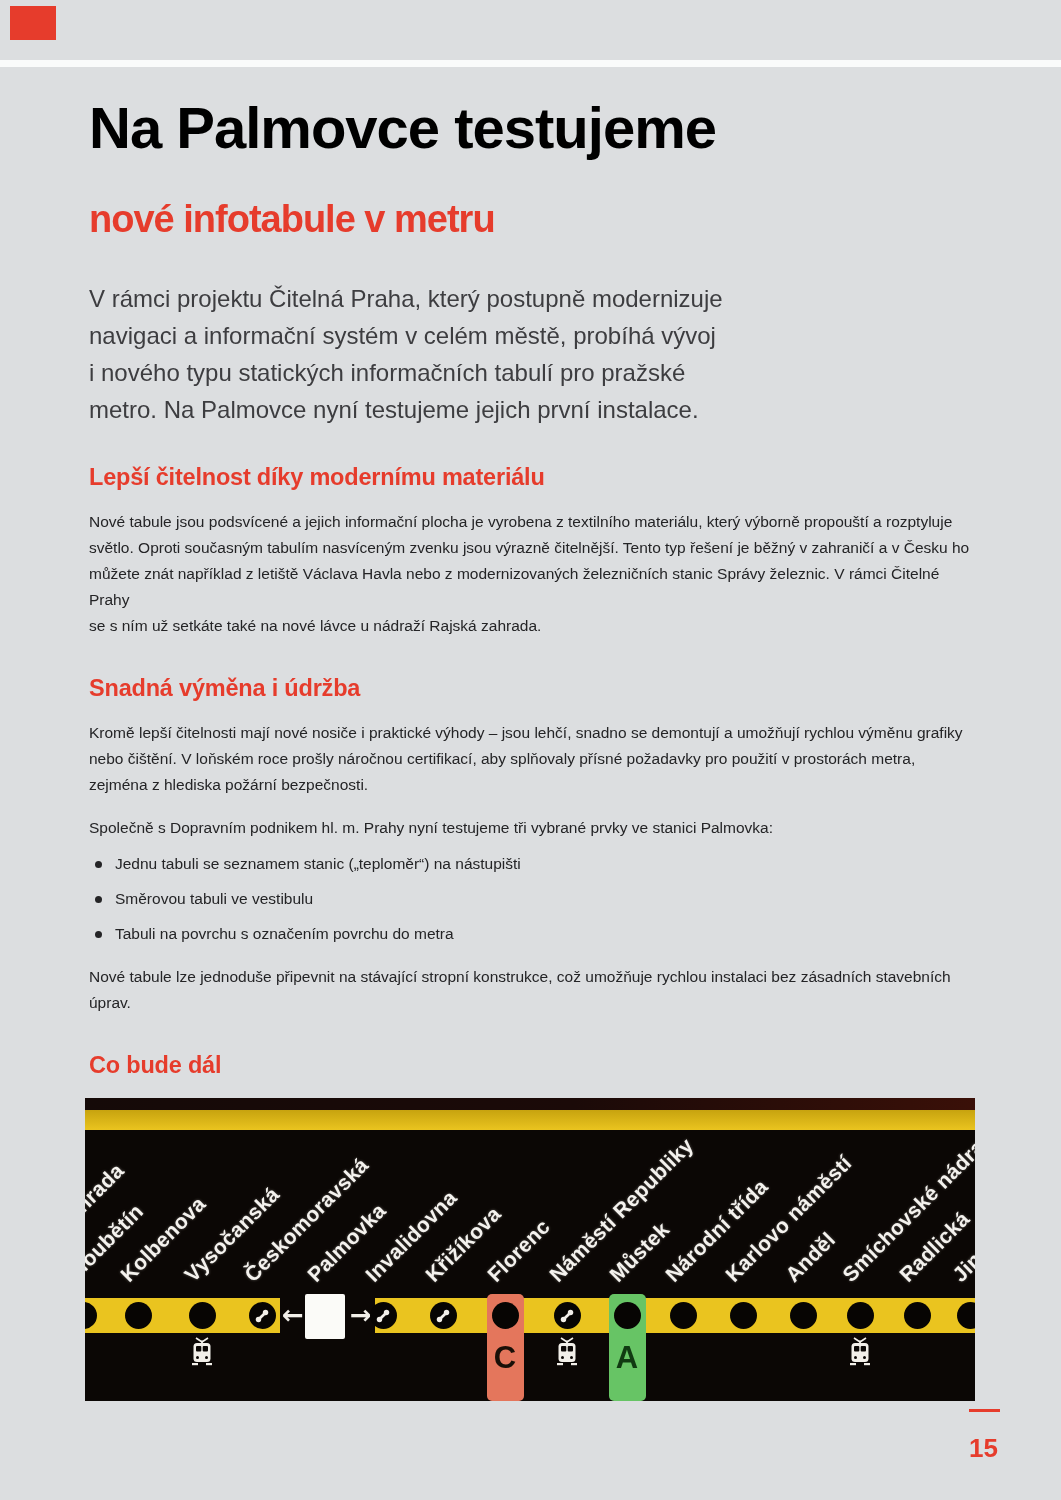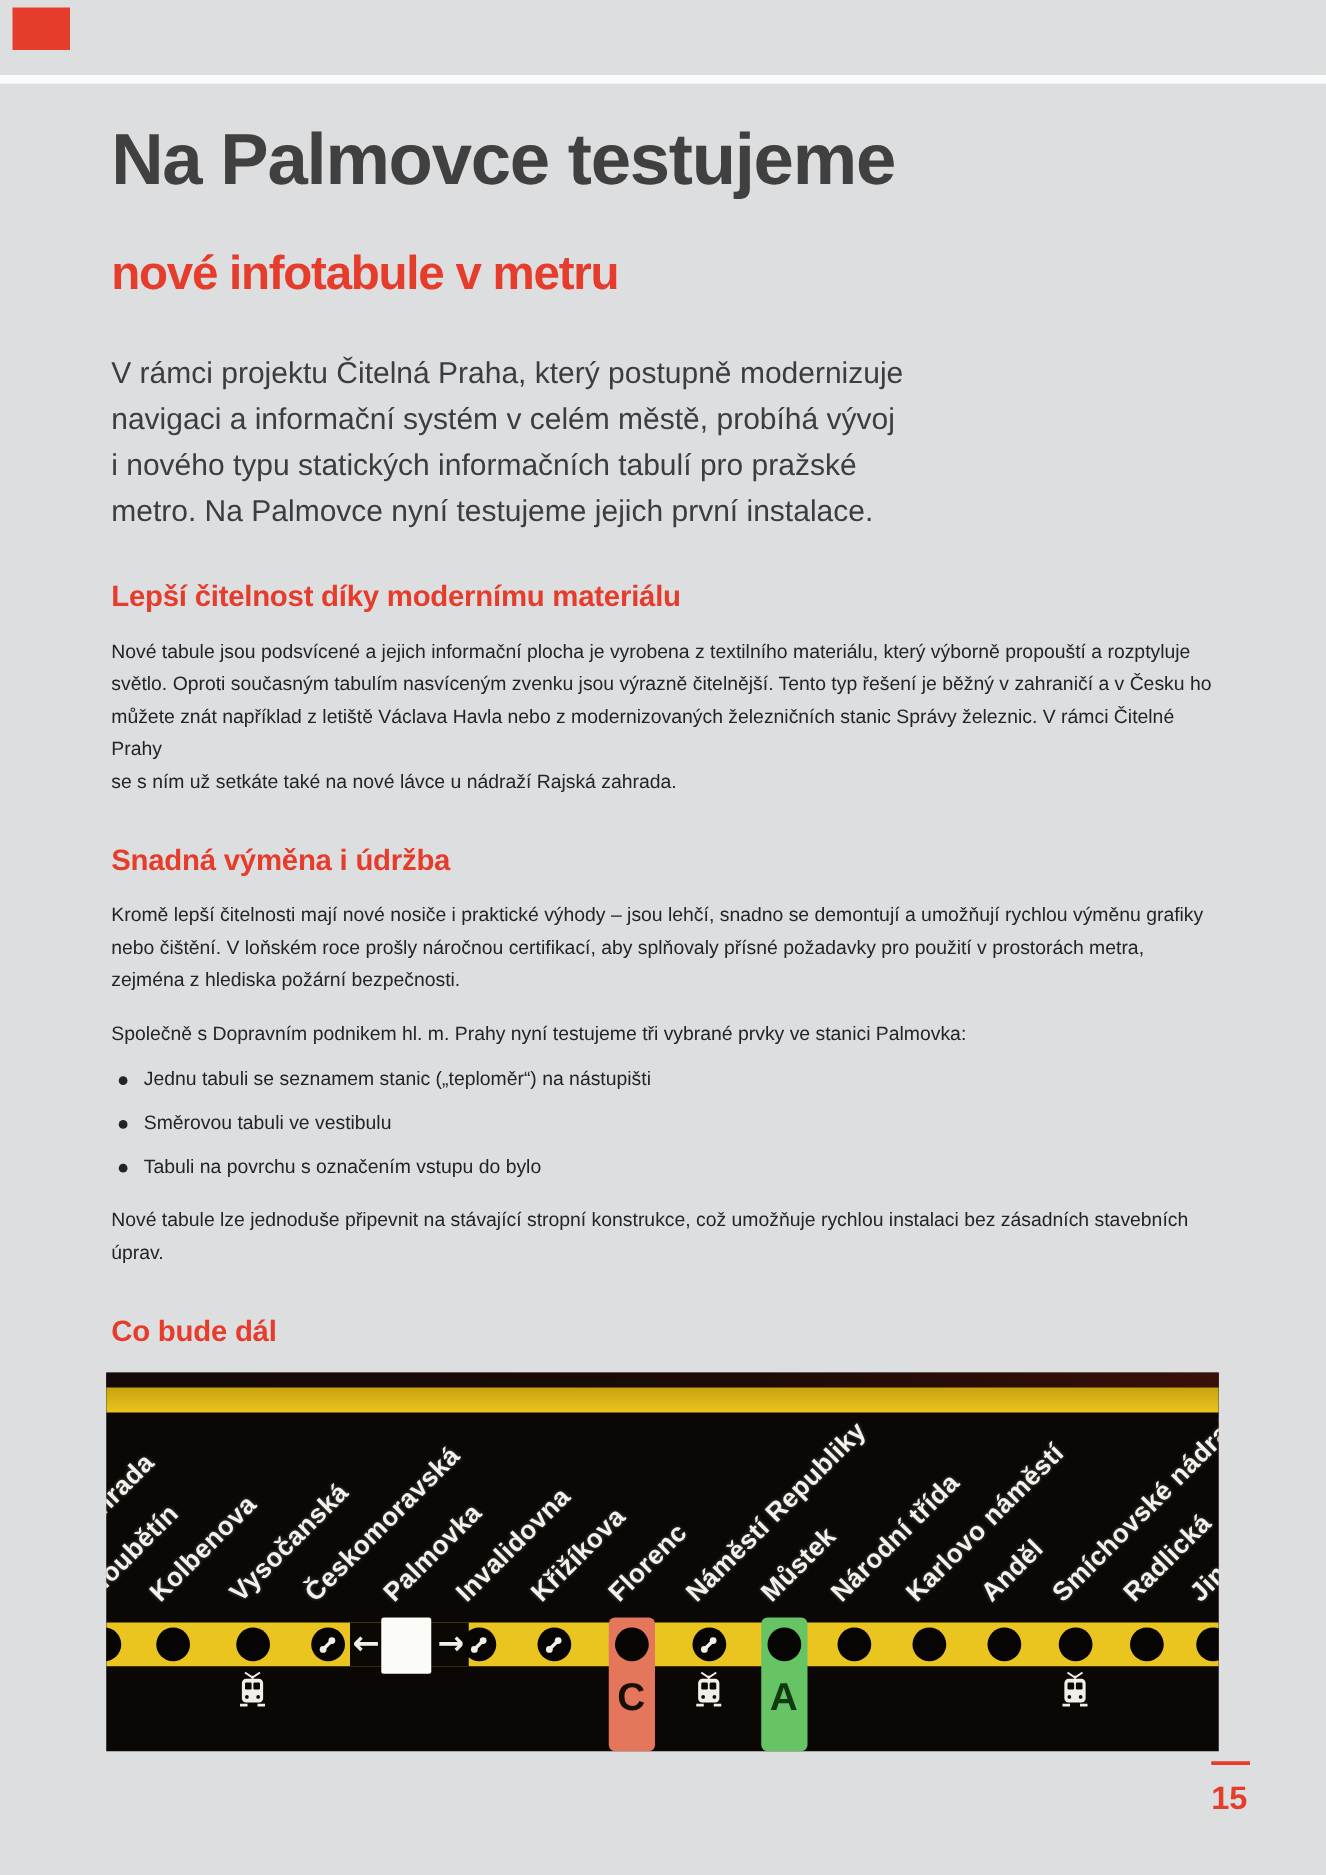--- a/index.html
+++ b/index.html
@@ -6,21 +6,21 @@
   .page{
     position:relative;width:1061px;height:1500px;margin:0 auto;
     background:var(--page-bg,#dcdee0);
     font-family:"Liberation Sans",sans-serif;overflow:hidden;
   }
   .top-strip{position:relative;height:60px;}
   .red-tab{position:absolute;left:10px;top:6px;width:46px;height:34px;background:var(--accent-red,#e63c2c);}
   .white-band{height:7px;background:#fafbfb;}
   .content{padding:0 89px;}
   .title{margin:0;font-weight:bold;letter-spacing:-1px;}
-  .title-line1{display:block;margin-top:29px;font-size:58px;line-height:64px;color:#404040;}
+  .title-line1{display:block;margin-top:29px;font-size:58px;line-height:64px;color:#000000;}
   .title-line2{display:block;margin-top:27px;font-size:38px;line-height:64px;color:var(--accent-red,#e63c2c);}
   .intro{margin:29px 0 0;font-size:24px;line-height:37px;font-weight:normal;color:#3d3d40;white-space:pre-line;}
   h2.sec{margin:34px 0 0;font-size:23.5px;line-height:30px;font-weight:bold;color:var(--accent-red,#e63c2c);letter-spacing:-0.2px;}
   p.body{margin:17px 0 0;font-size:15.5px;line-height:26px;color:#242426;white-space:pre-line;}
   ul.bullets{margin:10px 0 0;padding:0;list-style:none;}
   ul.bullets li{display:flex;align-items:flex-start;padding-left:6px;margin-top:9px;
     font-size:15.5px;line-height:26px;color:#242426;}
   .bullet-dot{width:7px;height:7px;border-radius:50%;background:#242426;margin:10px 13px 0 0;flex:0 0 auto;}
   
   .photo{position:relative;width:890px;height:303px;margin:18px 0 0 -4px;
@@ -42,21 +42,21 @@
     font-weight:bold;font-family:"DejaVu Sans",sans-serif;}
   .tag{position:absolute;top:196px;width:37px;height:107px;border-radius:5px;z-index:2;}
   .tag.tag-C{background:var(--tag-c,#e4765c);}
   .tag.tag-A{background:var(--tag-a,#67c465);}
   .tag .tag-letter{display:block;text-align:center;margin-top:47px;font-size:31px;line-height:34px;font-weight:bold;}
   .tag.tag-C .tag-letter{color:#190f07;}
   .tag.tag-A .tag-letter{color:#113a12;}
   .train-ico{position:absolute;top:239px;z-index:3;}
   
   .page-num{position:absolute;left:969px;top:1409px;width:31px;border-top:3px solid var(--accent-red,#e63c2c);
-    padding-top:11px;text-align:left;font-size:26px;font-weight:bold;color:var(--accent-red,#e63c2c);}
+    padding-top:21px;text-align:left;font-size:26px;font-weight:bold;color:var(--accent-red,#e63c2c);}
 </style>
 </head>
 <body>
 
 <div class="page">
 
   <div class="top-strip">
     <div class="red-tab"></div>
   </div>
   <div class="white-band"></div>
@@ -94,21 +94,21 @@
         <li>
           <span class="bullet-dot"></span>
           <span>Jednu tabuli se seznamem stanic („teploměr“) na nástupišti</span>
         </li>
         <li>
           <span class="bullet-dot"></span>
           <span>Směrovou tabuli ve vestibulu</span>
         </li>
         <li>
           <span class="bullet-dot"></span>
-          <span>Tabuli na povrchu s označením vstupu do bylo</span>
+          <span>Tabuli na povrchu s označením povrchu do metra</span>
         </li>
       </ul>
       <p class="body">Nové tabule lze jednoduše připevnit na stávající stropní konstrukce, což umožňuje rychlou instalaci bez zásadních stavebních
 úprav.</p>
     </section>
 
     <section>
       <h2 class="sec">Co bude dál</h2>
     </section>
 

